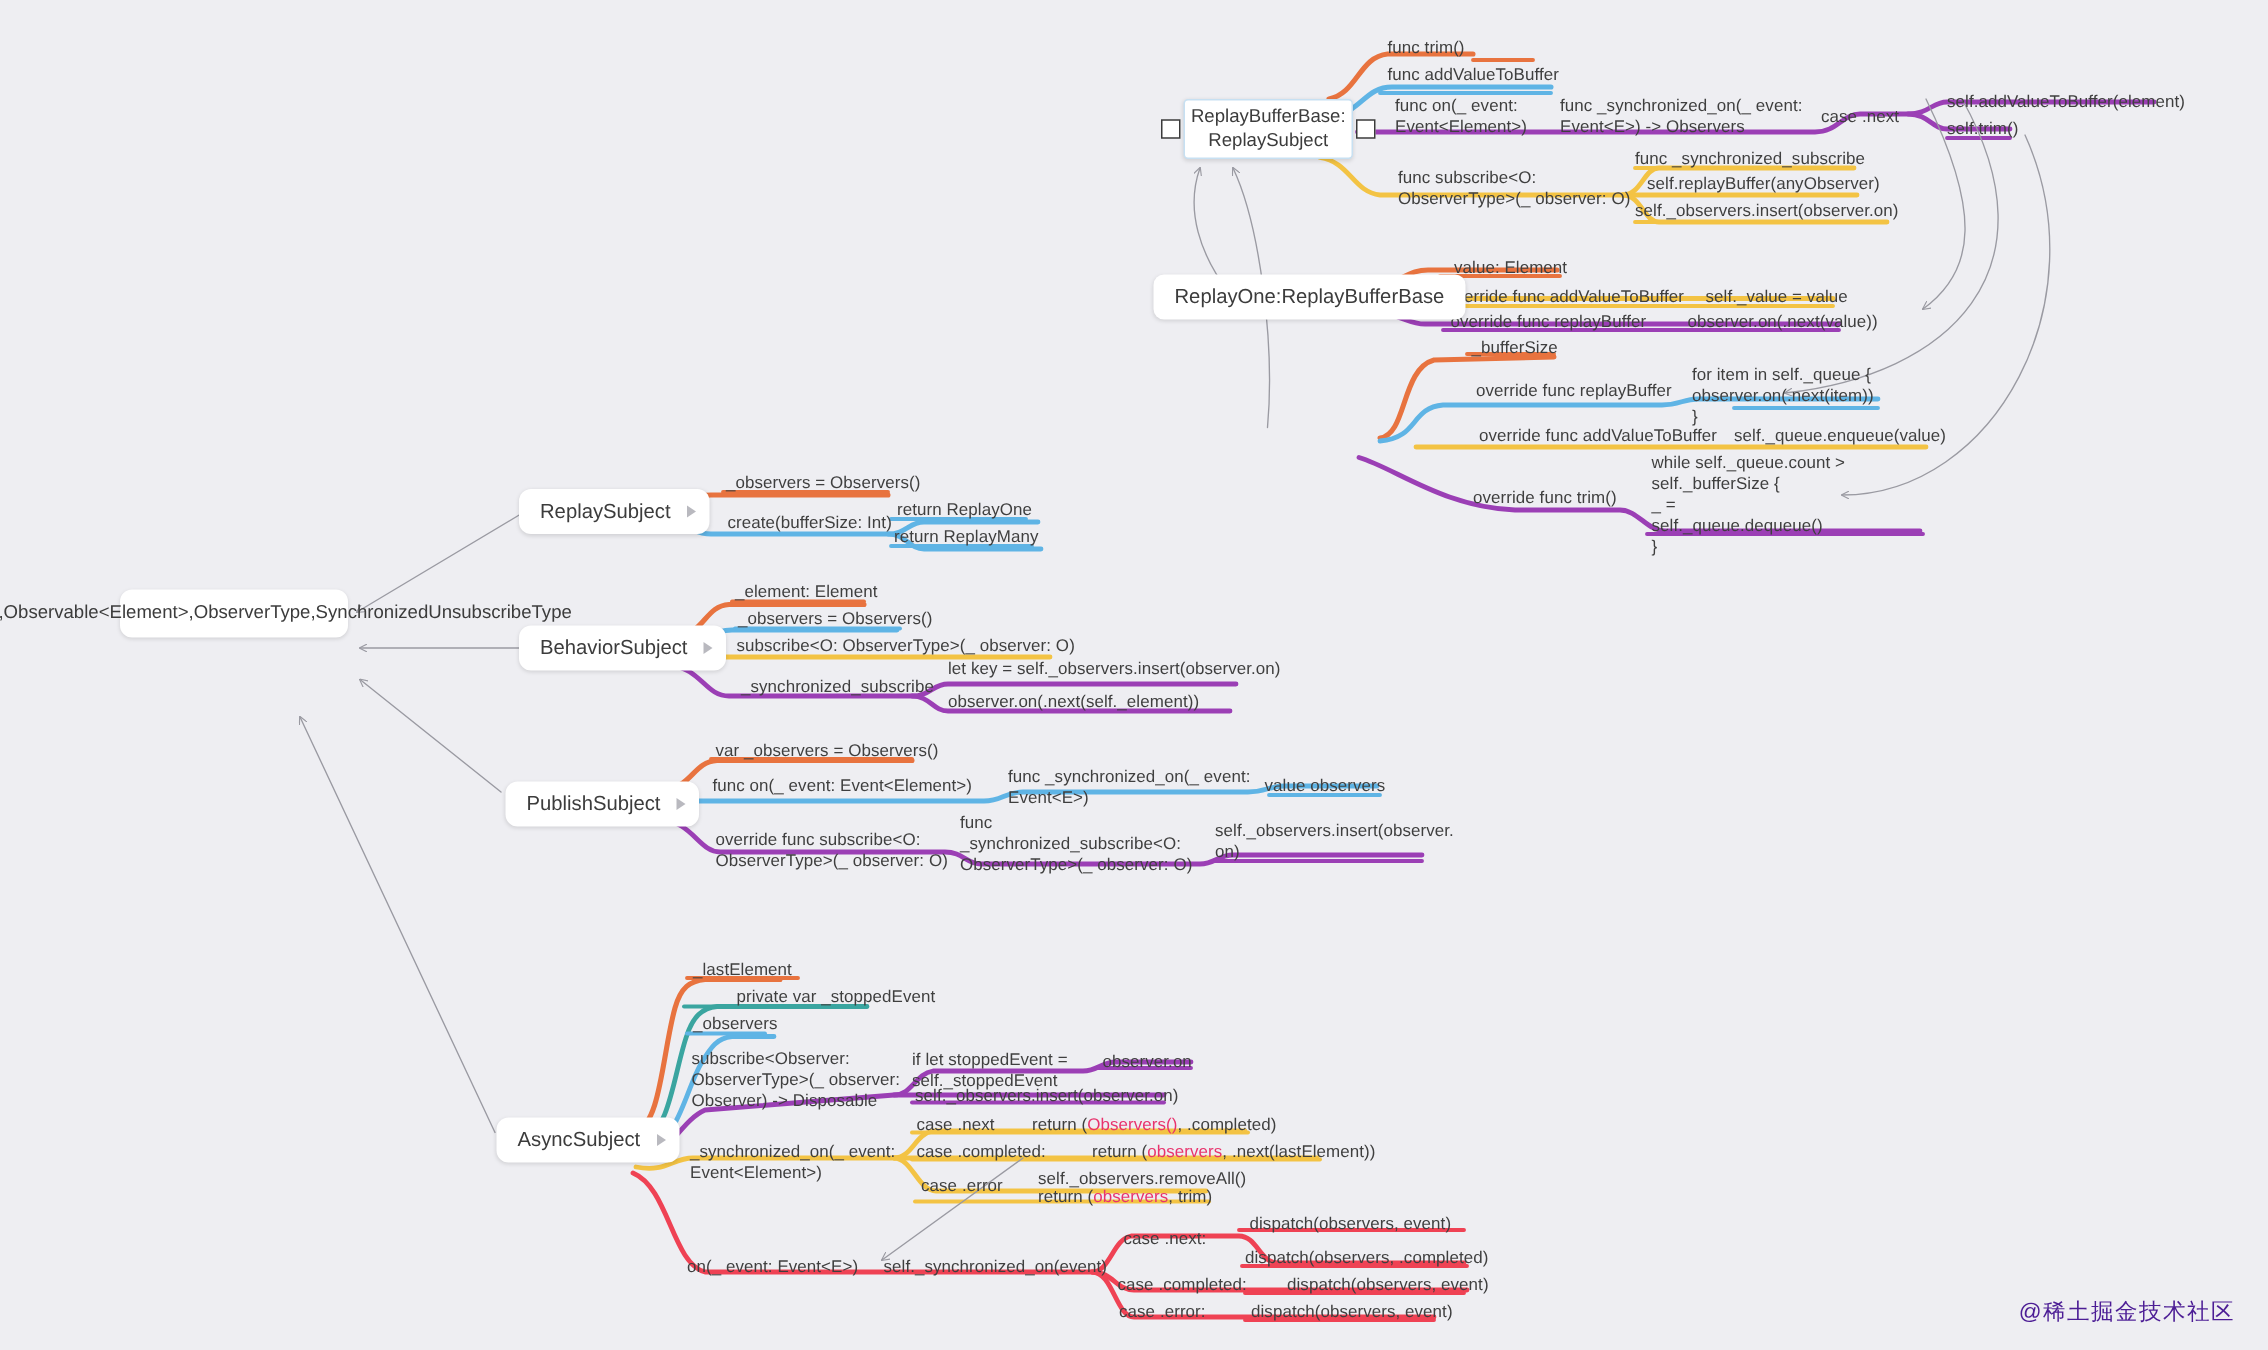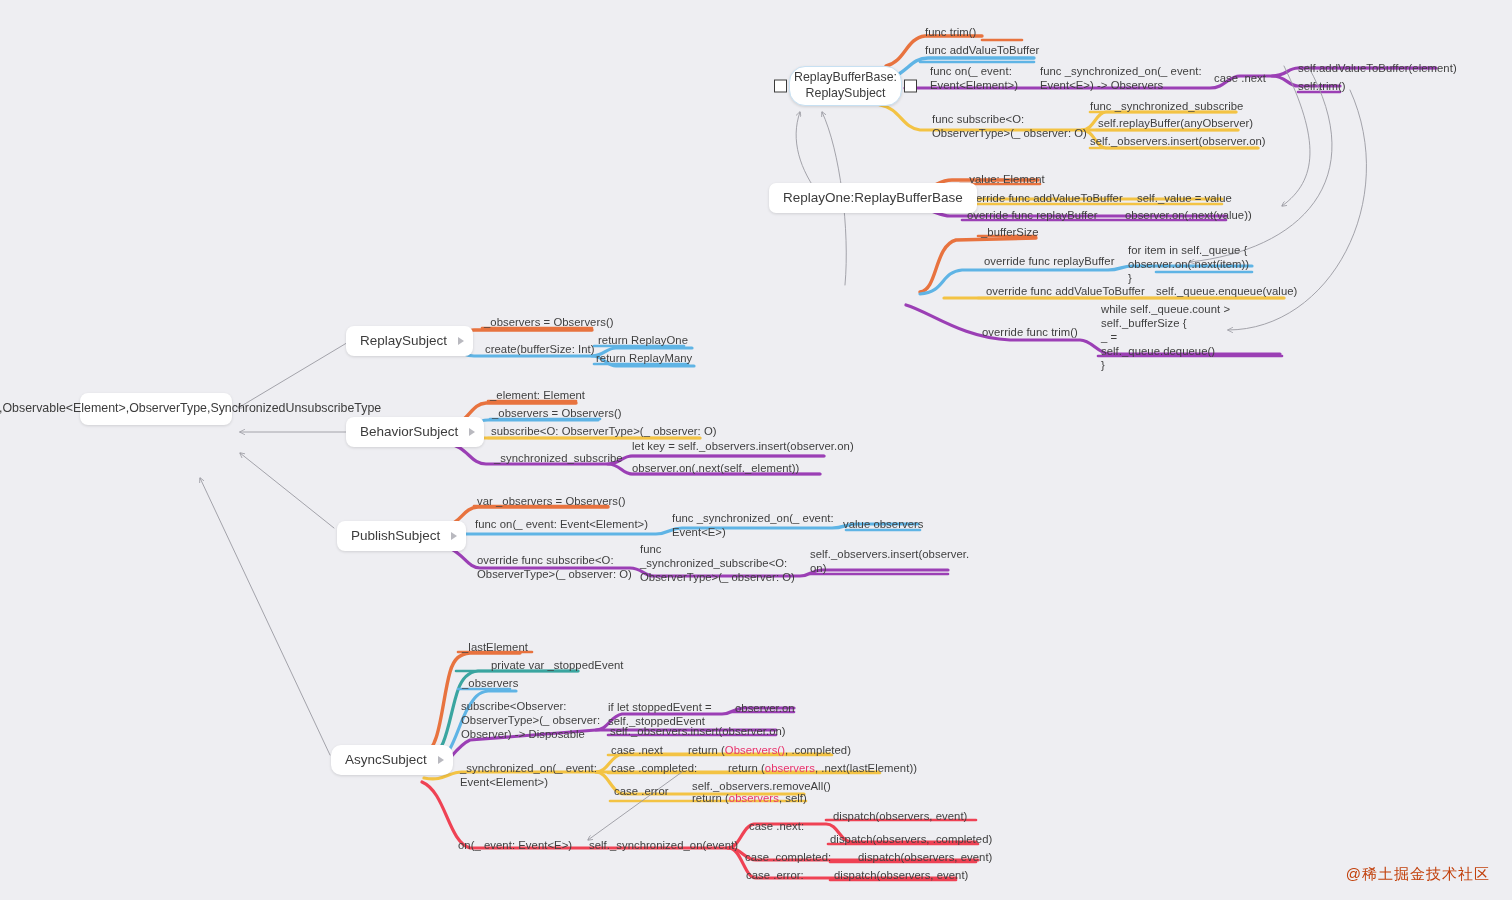--- a/index.html
+++ b/index.html
@@ -32,21 +32,21 @@
   }
   .node.subject{
     height:30px;padding:0 26px 0 14px;font-size:13.5px;border-radius:8px;
   }
   .node.plain{
     height:30px;padding:0 14px;font-size:13.5px;border-radius:7px;margin-left:32px;
   }
   .node.bufferbase{
     left:789px;top:66px;width:113px;height:40px;
     font-size:12.4px;line-height:1.25;
-    border:1.4px solid #c7e0f2;border-radius:16px;
+    border:1.4px solid #c7e0f2;border-radius:3px;
     padding:0 4px;
   }
   
   .handle{
     position:absolute;width:11px;height:11px;
     background:#fff;border:1.6px solid #3a3a3a;
     top:50%;transform:translateY(-50%);
     z-index:6;
   }
   .handle.left{left:-16px;}
@@ -229,21 +229,21 @@
   <div class="node subject" style="left:346px;top:417px;">
     <span class="ntext">BehaviorSubject</span>
     <span class="caret"></span>
   </div>
 
   <div class="node subject" style="left:337px;top:521px;">
     <span class="ntext">PublishSubject</span>
     <span class="caret"></span>
   </div>
 
-  <div class="node subject" style="left:331px;top:745px;border-radius:10px;">
+  <div class="node subject" style="left:331px;top:745px;">
     <span class="ntext">AsyncSubject</span>
     <span class="caret"></span>
   </div>
 
   <div class="leaf nowrap" style="left:925px;top:25px;">func trim()</div>
   <div class="leaf nowrap" style="left:925px;top:43px;">func addValueToBuffer</div>
   <div class="leaf" style="left:930px;top:64px;">func on(_ event:
 Event&lt;Element&gt;)</div>
   <div class="leaf" style="left:1040px;top:64px;">func _synchronized_on(_ event:
 Event&lt;E&gt;) -&gt; Observers</div>
@@ -315,26 +315,26 @@
 Event&lt;Element&gt;)</div>
 
   <div class="leaf nowrap" style="left:611px;top:743px;">case .next</div>
   <div class="leaf nowrap" style="left:688px;top:743px;"><span>return (</span><span class="hl">Observers()</span><span>, .completed)</span></div>
 
   <div class="leaf nowrap" style="left:611px;top:761px;">case .completed:</div>
   <div class="leaf nowrap" style="left:728px;top:761px;"><span>return (</span><span class="hl">observers</span><span>, .next(lastElement))</span></div>
 
   <div class="leaf nowrap" style="left:614px;top:784px;">case .error</div>
   <div class="leaf nowrap" style="left:692px;top:779px;">self._observers.removeAll()</div>
-  <div class="leaf nowrap" style="left:692px;top:791px;"><span>return (</span><span class="hl">observers</span><span>, self)</span></div>
+  <div class="leaf nowrap" style="left:692px;top:791px;"><span>return (</span><span class="hl">observers</span><span>, trim)</span></div>
 
   <div class="leaf nowrap" style="left:458px;top:838px;">on(_ event: Event&lt;E&gt;)</div>
   <div class="leaf nowrap" style="left:589px;top:838px;">self._synchronized_on(event)</div>
   <div class="leaf nowrap" style="left:749px;top:819px;">case .next:</div>
   <div class="leaf nowrap" style="left:833px;top:809px;">dispatch(observers, event)</div>
   <div class="leaf nowrap" style="left:830px;top:832px;">dispatch(observers, .completed)</div>
   <div class="leaf nowrap" style="left:745px;top:850px;">case .completed:</div>
   <div class="leaf nowrap" style="left:858px;top:850px;">dispatch(observers, event)</div>
   <div class="leaf nowrap" style="left:746px;top:868px;">case .error:</div>
   <div class="leaf nowrap" style="left:834px;top:868px;">dispatch(observers, event)</div>
 
-  <div style="position:absolute;right:22px;bottom:16px;color:#c2410c;font-size:15px;letter-spacing:1px;">@稀土掘金技术社区</div>
+  <div style="position:absolute;right:22px;bottom:16px;color:#4c1d95;font-size:15px;letter-spacing:1px;">@稀土掘金技术社区</div>
 </div>
 
 </body></html>

